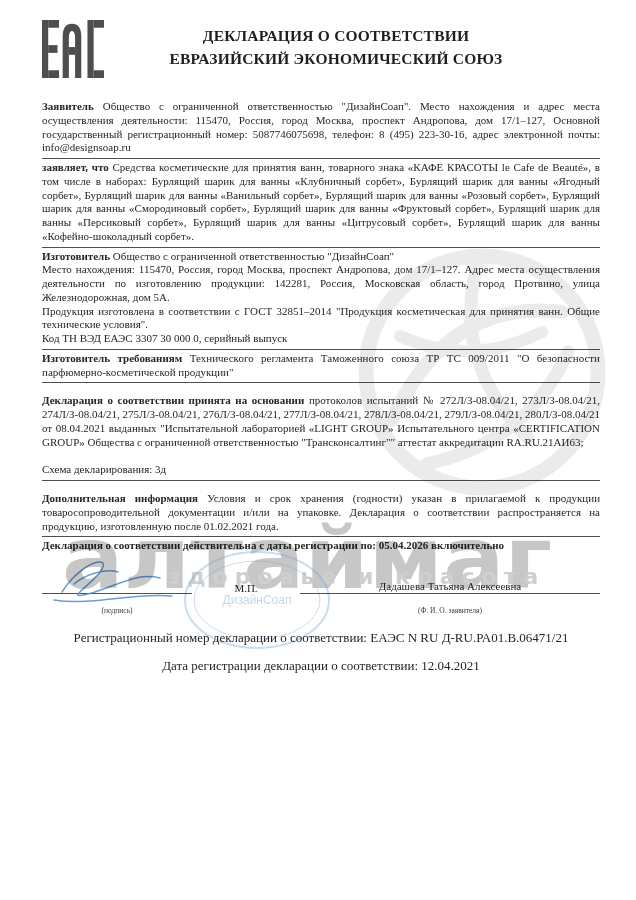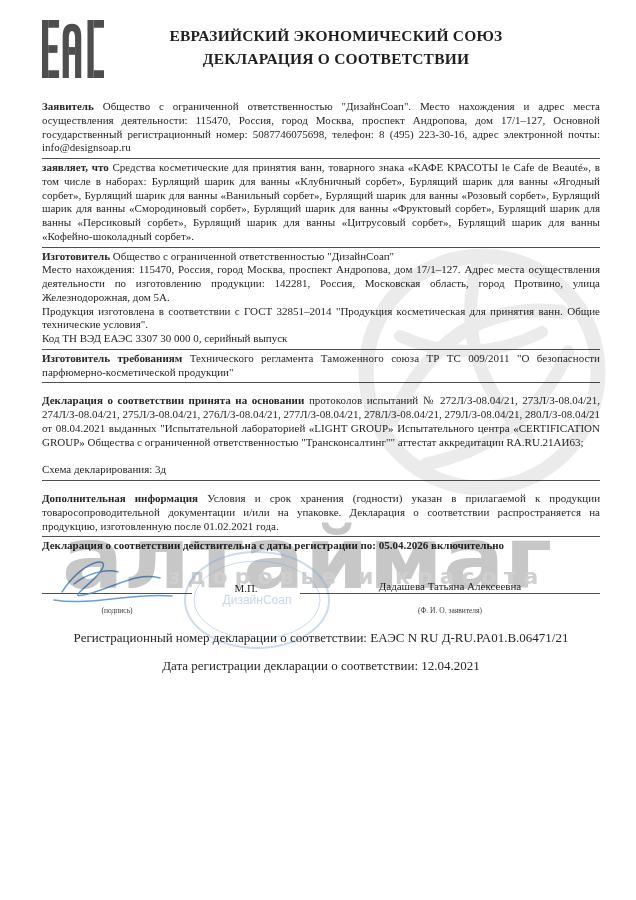--- a/index.html
+++ b/index.html
@@ -61,22 +61,22 @@
           <rect x="12" y="78" width="21" height="12"></rect>
           <path d="M40,90 L40,26 Q40,6 58,6 Q76,6 76,26 L76,90 L64,90 L64,28 Q64,17 58,17 Q52,17 52,28 L52,90 Z"></path>
           <rect x="52" y="42" width="12" height="12"></rect>
           <rect x="88" y="0" width="12" height="90"></rect>
           <rect x="100" y="0" width="20" height="12"></rect>
           <rect x="100" y="78" width="20" height="12"></rect>
         </g>
       </svg>
     </div>
     <div class="titles">
+      <div>ДЕКЛАРАЦИЯ О СООТВЕТСТВИИ</div>
       <div>ЕВРАЗИЙСКИЙ ЭКОНОМИЧЕСКИЙ СОЮЗ</div>
-      <div>ДЕКЛАРАЦИЯ О СООТВЕТСТВИИ</div>
     </div>
   </div>
 
   <div class="sec b">
     <p><span class="lbl">Заявитель</span>
     <span>Общество с ограниченной ответственностью "ДизайнСоап". Место нахождения и адрес места осуществления деятельности: 115470, Россия, город Москва, проспект Андропова, дом 17/1–127, Основной государственный регистрационный номер: 5087746075698, телефон: 8 (495) 223-30-16, адрес электронной почты: info@designsoap.ru</span></p>
   </div>
 
 
   <div class="sec b">

